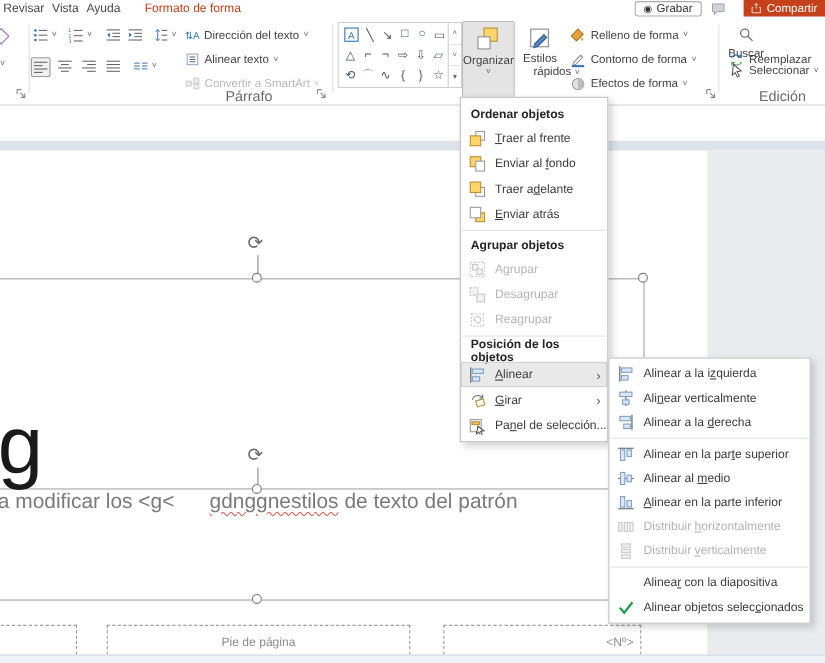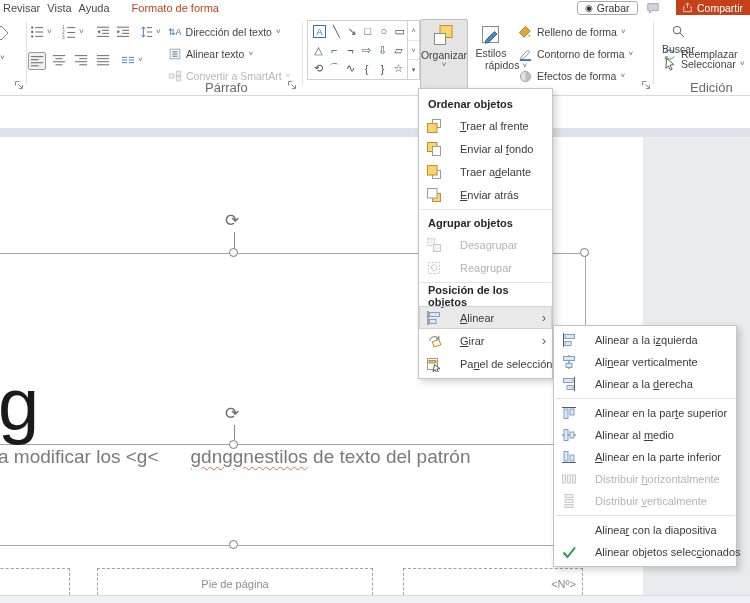--- a/index.html
+++ b/index.html
@@ -76,21 +76,21 @@
       display:flex;align-items:center;font-size:11px;color:#8c8c8c;}
   .ph-center{justify-content:center;}
   .ph-right{justify-content:flex-end;padding-right:6px;}
 
   
   .menu{position:absolute;background:#fff;border:1px solid #c3c3c3;box-shadow:3px 3px 7px rgba(0,0,0,.18);
         padding:3px 0;z-index:50;font-size:11px;color:#3b3b3b;}
   #arrange-menu{left:418px;top:88px;width:135px;box-sizing:border-box;}
   #align-submenu{left:553px;top:325px;width:184px;box-sizing:border-box;z-index:60;}
   .mh{height:20px;display:flex;align-items:center;padding:0 9px;margin-top:2px;font-weight:bold;color:#262626;}
-  .mi{display:flex;align-items:center;height:23px;padding:0 6px 0 7px;cursor:default;gap:10px;}
+  .mi{display:flex;align-items:center;height:23px;padding:0 6px 0 7px;cursor:default;}
   #align-submenu .mi{height:22px;}
   .mi .micn{width:16px;height:16px;margin-right:8px;flex:none;}
   .mi .mlabel{white-space:nowrap;}
   .mi .marrow{margin-left:auto;font-size:12px;color:#555;}
   .mi.hl{background:#e9e9e9;outline:1px solid #d2d2d2;outline-offset:-1px;}
   .mi.dis{color:#b3b3b3;}
   .mdiv{height:1px;background:#e2e2e2;margin:3px 1px;}
 </style>
 </head>
 <body>
@@ -523,20 +523,30 @@
             <rect x="1.5" y="1.5" width="9.5" height="9.5" fill="#fff" stroke="#9b9b9b"></rect>
           </svg>
         </span>
         <span class="mlabel"><u>E</u>nviar atrás</span>
       </div>
       <div class="mdiv"></div>
       <div class="mh">Agrupar objetos</div>
       <div class="mi dis">
         <span class="micn icn">
           <svg viewBox="0 0 16 16">
+            <rect x="1.5" y="1.5" width="13" height="13" fill="none" stroke="#c9c9c9" stroke-dasharray="2 1.3"></rect>
+            <rect x="3.5" y="3.5" width="5" height="5" fill="#f2f2f2" stroke="#c9c9c9"></rect>
+            <rect x="7.5" y="7.5" width="5" height="5" fill="#f2f2f2" stroke="#c9c9c9"></rect>
+          </svg>
+        </span>
+        <span class="mlabel">Agrupar</span>
+      </div>
+      <div class="mi dis">
+        <span class="micn icn">
+          <svg viewBox="0 0 16 16">
             <rect x="1.5" y="1.5" width="7" height="7" fill="#f2f2f2" stroke="#c9c9c9" stroke-dasharray="2 1.3"></rect>
             <rect x="7.5" y="7.5" width="7" height="7" fill="#f2f2f2" stroke="#c9c9c9"></rect>
           </svg>
         </span>
         <span class="mlabel">Desagrupar</span>
       </div>
       <div class="mi dis">
         <span class="micn icn">
           <svg viewBox="0 0 16 16">
             <rect x="2.5" y="2.5" width="11" height="11" fill="none" stroke="#c9c9c9" stroke-dasharray="2 1.3"></rect>

